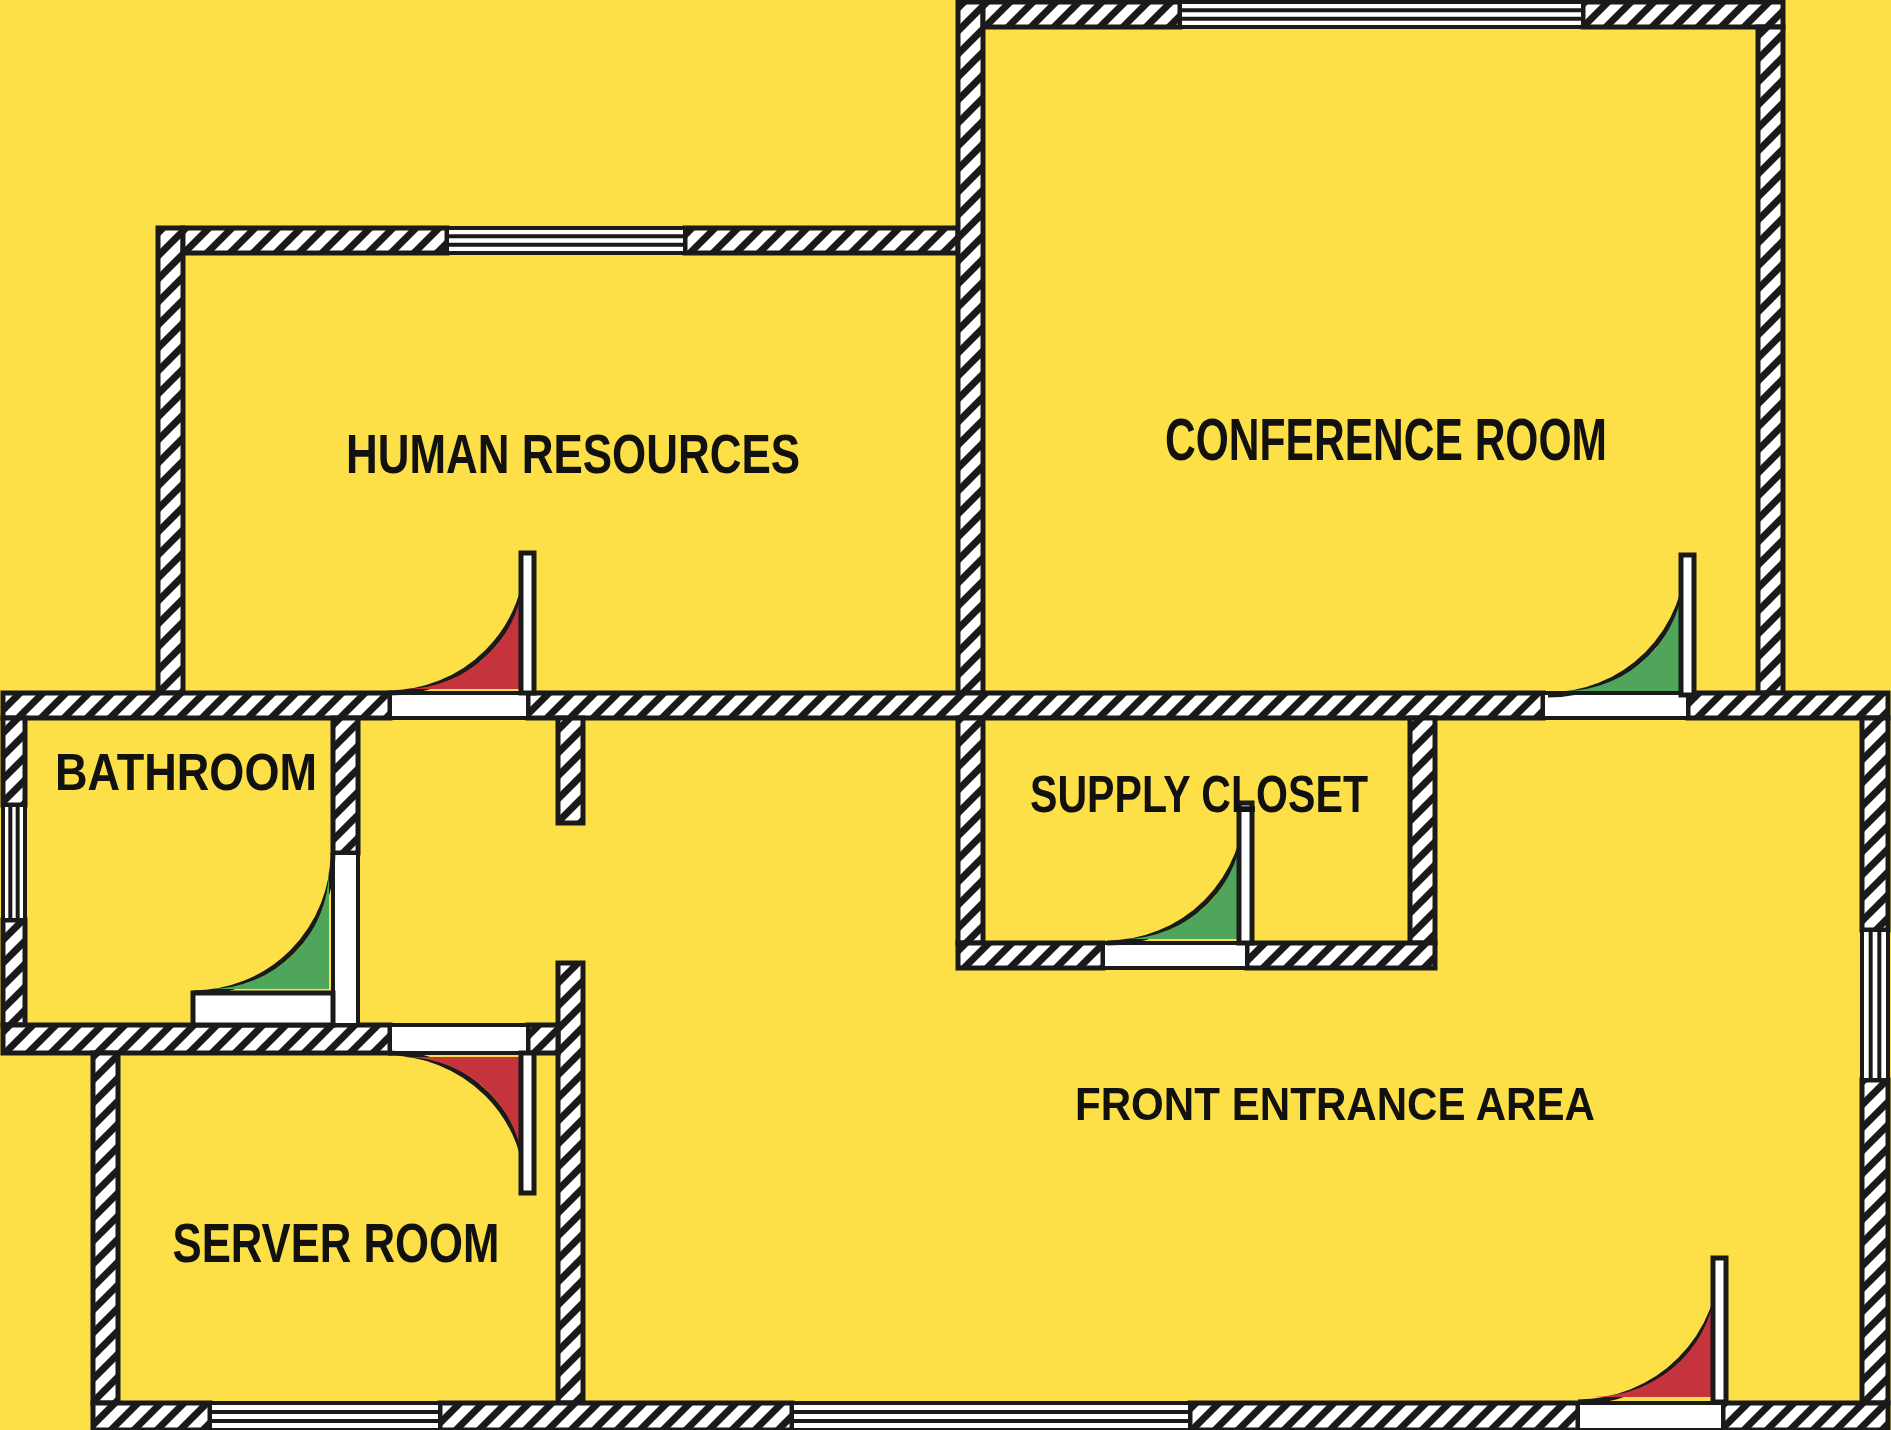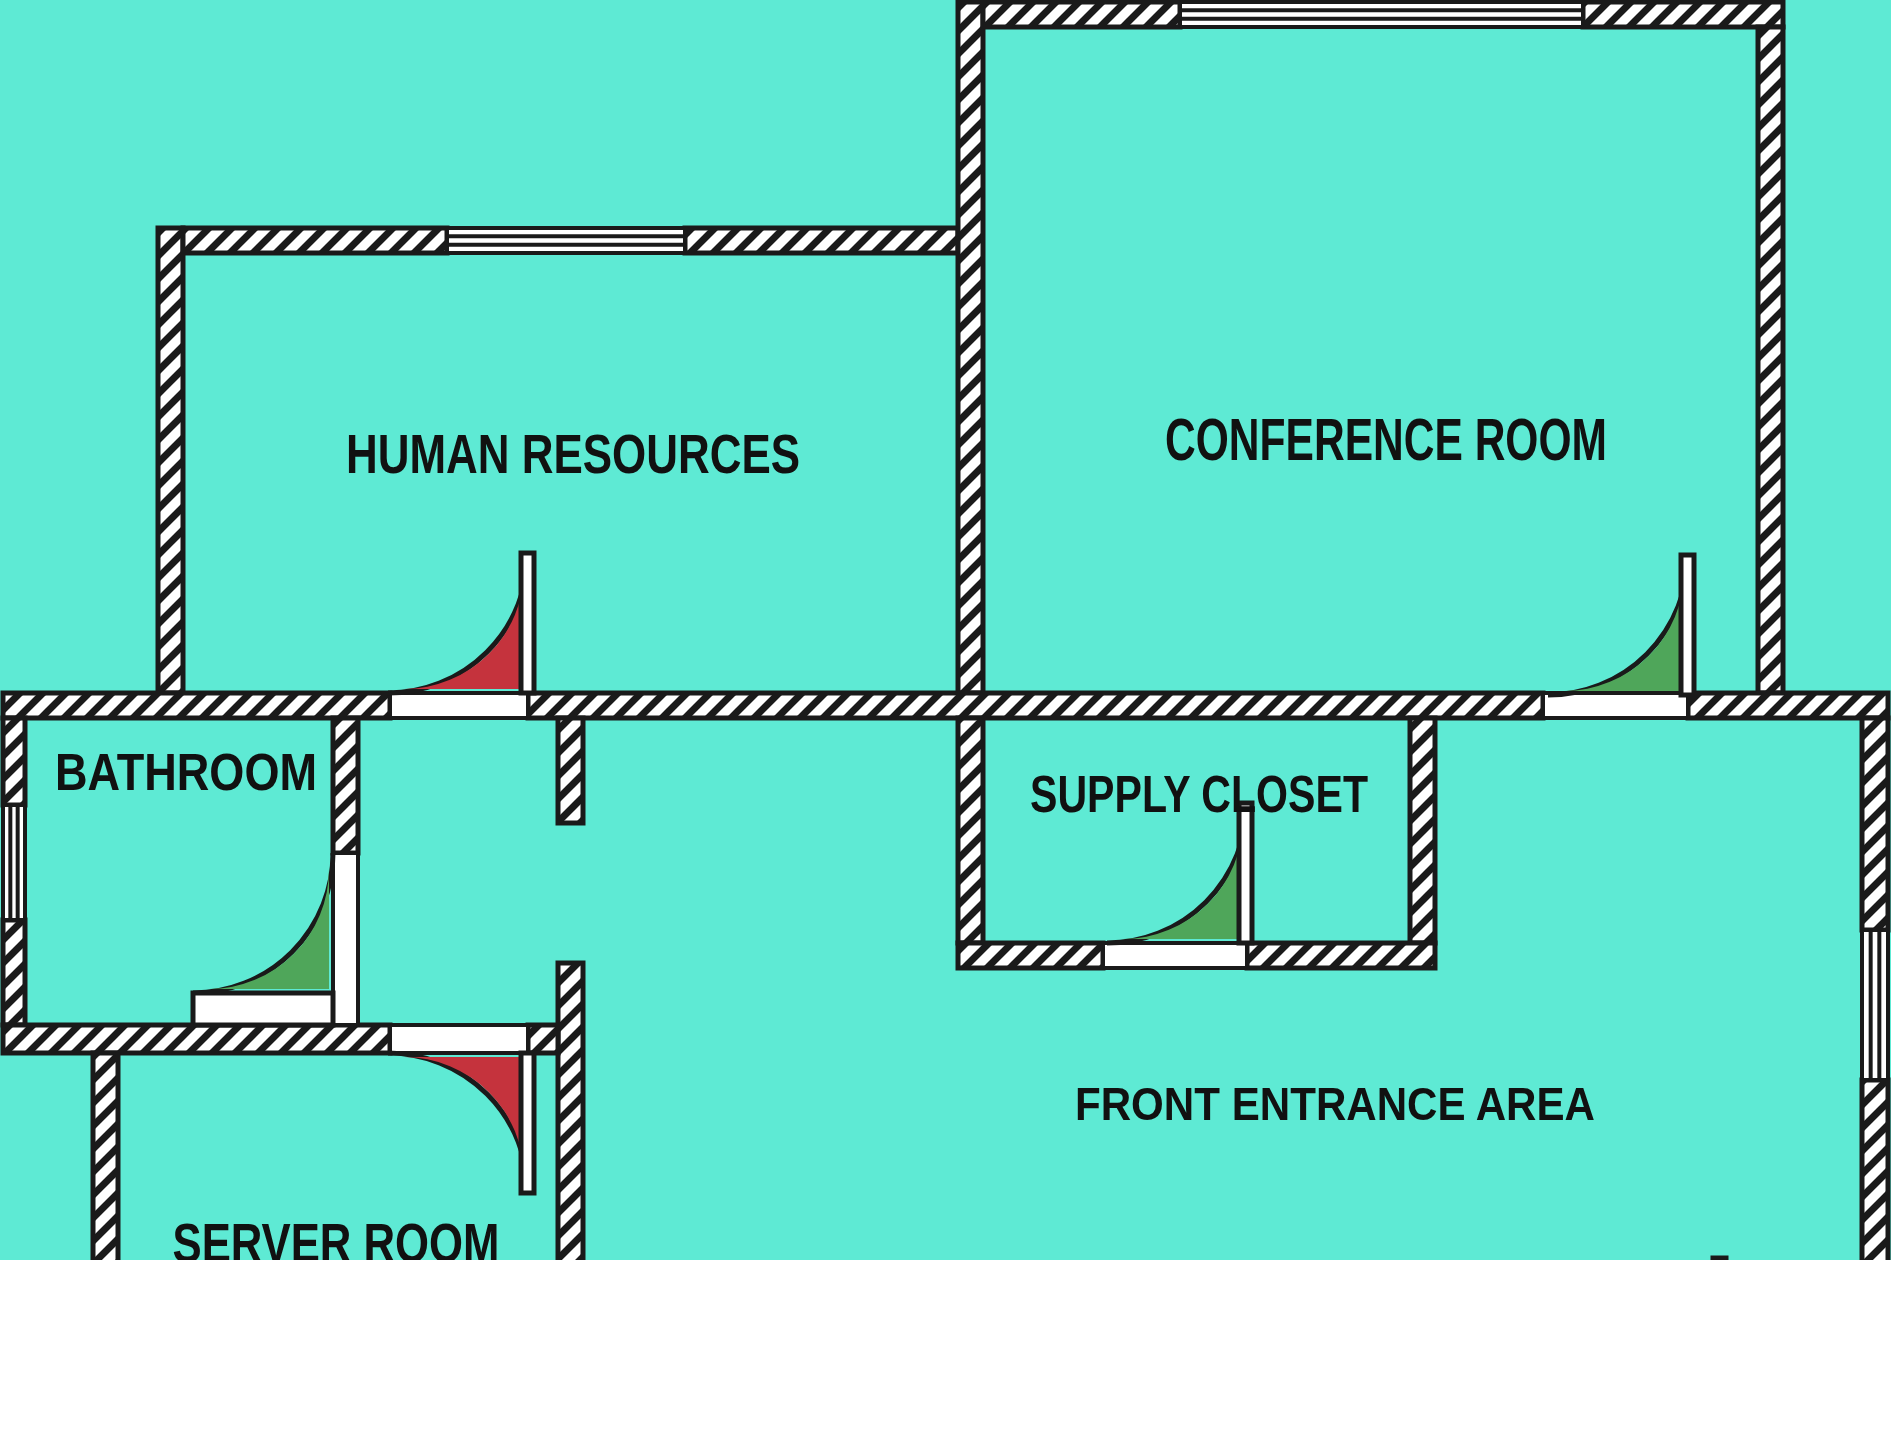--- a/index.html
+++ b/index.html
@@ -1,16 +1,16 @@
 <!DOCTYPE html>
 <html><head>
 <meta charset="utf-8">
 <style>
   html,body{margin:0;padding:0;background:#ffffff;}
-  .stage{width:1891px;height:1260px;position:relative;background:#5eead4;overflow:hidden;}
+  .stage{width:1891px;height:1430px;position:relative;background:#fde047;overflow:hidden;}
   svg{display:block;}
   text.room-label{
     font-family:"Liberation Sans", sans-serif;
     font-weight:bold;
     fill:#111111;
   }
 </style>
 </head>
 <body>
 

